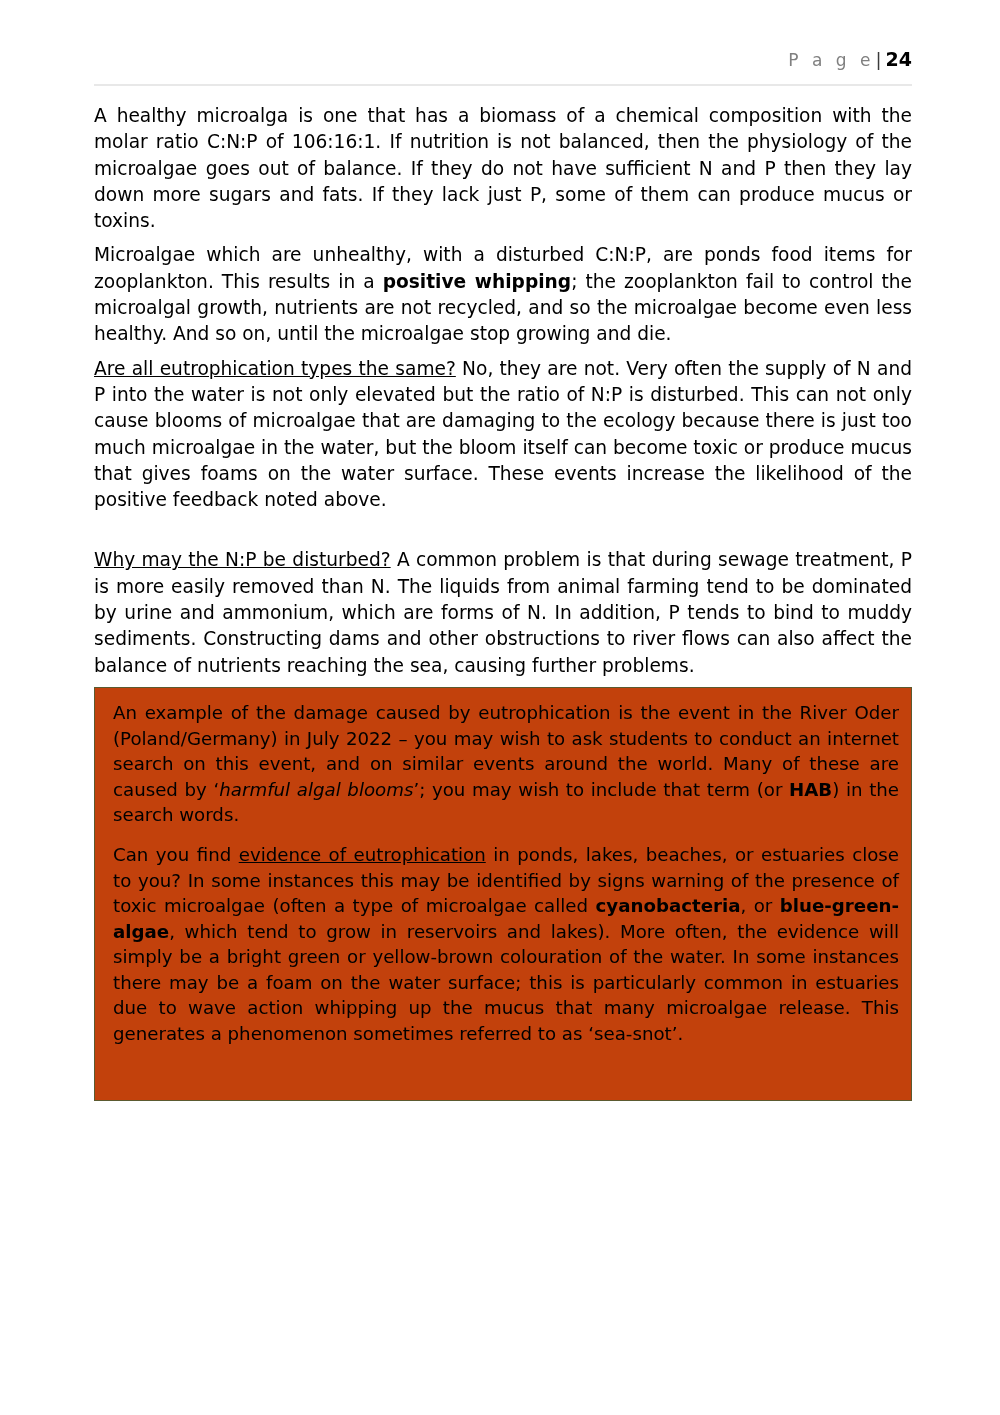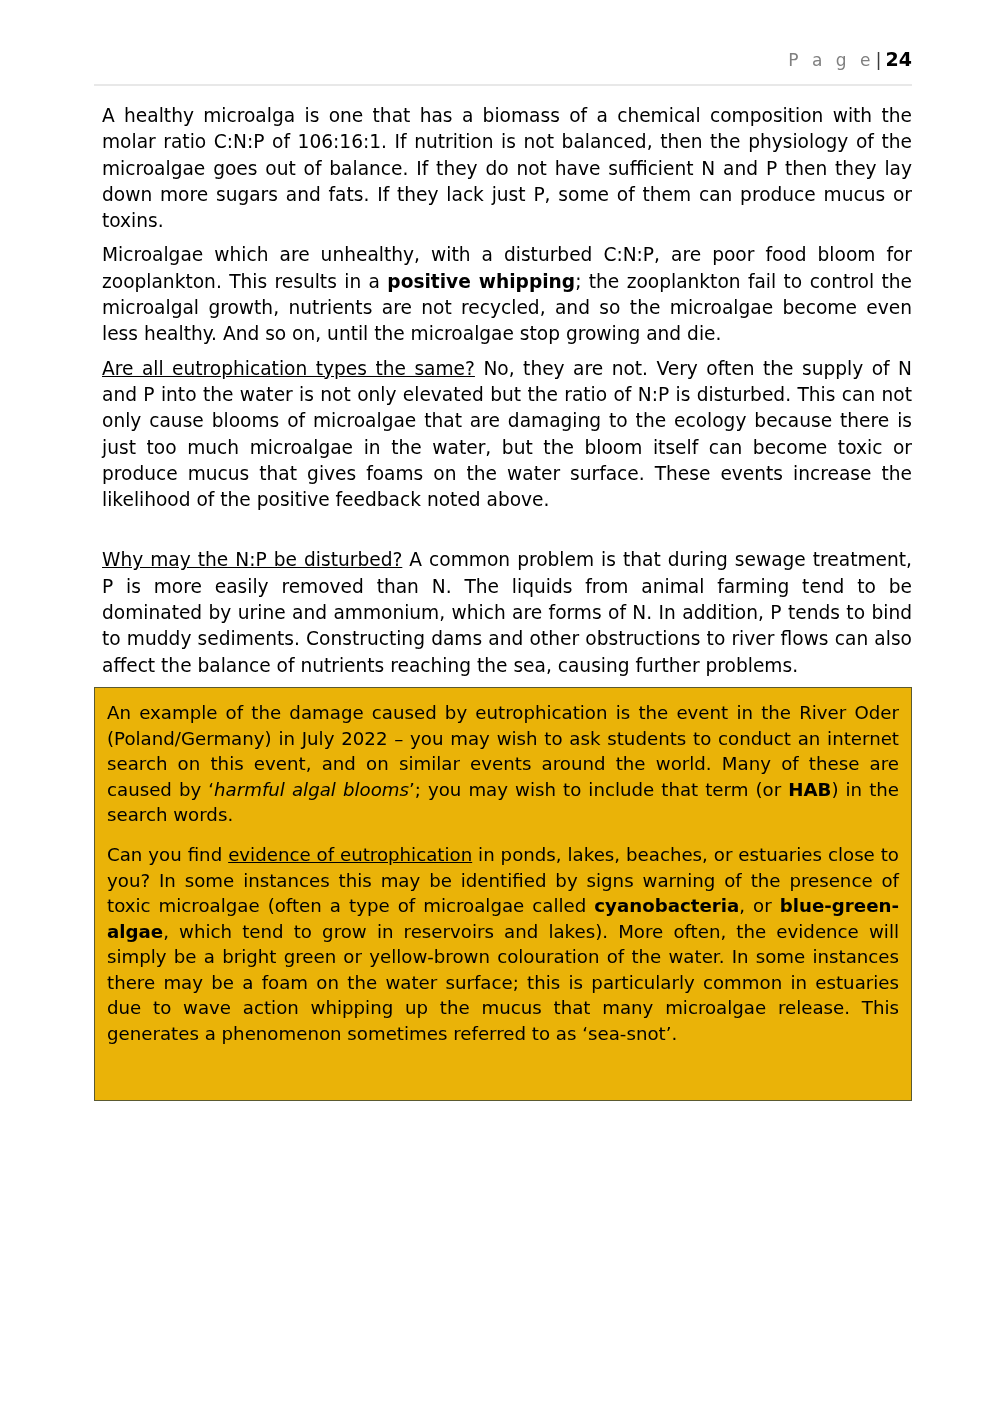--- a/index.html
+++ b/index.html
@@ -56,21 +56,21 @@
   }
 
   
   .content {
     position: absolute;
     left: 94px;
     top: 103px;
     width: 818px;
   }
   p.body {
-    margin: 0 0 8px 8px;
+    margin: 0 0 8px 0;
     font-size: 18.6px;
     line-height: 26.3px;
     text-align: justify;
     text-justify: inter-word;
     -webkit-hyphens: none;
     hyphens: none;
   }
   p.body b { font-weight: bold; }
   p.body u { text-decoration: underline; }
   .spacer-para {
@@ -92,23 +92,23 @@
     display: inline-block;
     width: 100%;
     height: 0;
   }
 
   
   .callout {
     box-sizing: border-box;
     width: 818px;
     height: 414px;
-    background: #eab308;
+    background: #c2410c;
     border: 1.6px solid #5b5a30;
-    padding: 12px 12px 0 12px;
+    padding: 12px 12px 0 18px;
     overflow: hidden;
   }
   .callout p {
     margin: 0 0 14px 0;
     font-size: 18.2px;
     line-height: 25.6px;
     text-align: justify;
     text-justify: inter-word;
     color: #000000;
   }
@@ -124,21 +124,21 @@
 
   <div class="header">
     <span class="header-word">P a g e</span><span class="header-pipe">|</span><span class="header-num">24</span>
   </div>
   <div class="header-rule"></div>
 
   <div class="content">
 
     <p class="body"><span>A healthy microalga is one that has a biomass of a chemical composition with the molar ratio C:N:P of 106:16:1. If nutrition is not balanced, then the physiology of the microalgae goes out of balance. If they do not have sufficient N and P then they lay down more sugars and fats. If they lack just P, some of them can produce mucus or toxins.</span></p>
 
-    <p class="body"><span>Microalgae which are unhealthy, with a disturbed C:N:P, are poor food bloom for zooplankton. This results in a </span><b>positive whipping</b><span>; the zooplankton fail to control the microalgal growth, nutrients are not recycled, and so the microalgae become even less healthy. And so on, until the microalgae stop growing and die.</span></p>
+    <p class="body"><span>Microalgae which are unhealthy, with a disturbed C:N:P, are ponds food items for zooplankton. This results in a </span><b>positive whipping</b><span>; the zooplankton fail to control the microalgal growth, nutrients are not recycled, and so the microalgae become even less healthy. And so on, until the microalgae stop growing and die.</span></p>
 
     <p class="body"><u>Are all eutrophication types the same?</u><span> No, they are not. Very often the supply of N and P into the water is not only elevated but the ratio of N:P is disturbed. This can not only cause blooms of microalgae that are damaging to the ecology because there is just too much microalgae in the water, but the bloom itself can become toxic or produce mucus that gives foams on the water surface. These events increase the likelihood of the positive feedback noted above.</span></p>
 
     <div class="spacer-para"></div>
 
     <p class="body"><u>Why may the N:P be disturbed?</u><span> A common problem is that during sewage treatment, P is more easily removed than N. The liquids from animal farming tend to be dominated by urine and ammonium, which are forms of N. In addition, P tends to bind to muddy sediments. Constructing dams and other obstructions to river flows can also affect the balance of nutrients reaching the sea, causing further problems.</span></p>
 
 
     <div class="callout">
       <p><span>An example of the damage caused by eutrophication is the event in the River Oder (Poland/Germany) in July 2022 – you may wish to ask students to conduct an internet search on this event, and on similar events around the world. Many of these are caused by ‘</span><i>harmful algal blooms</i><span>’; you may wish to include that term (or </span><b>HAB</b><span>) in the search words.</span></p>

